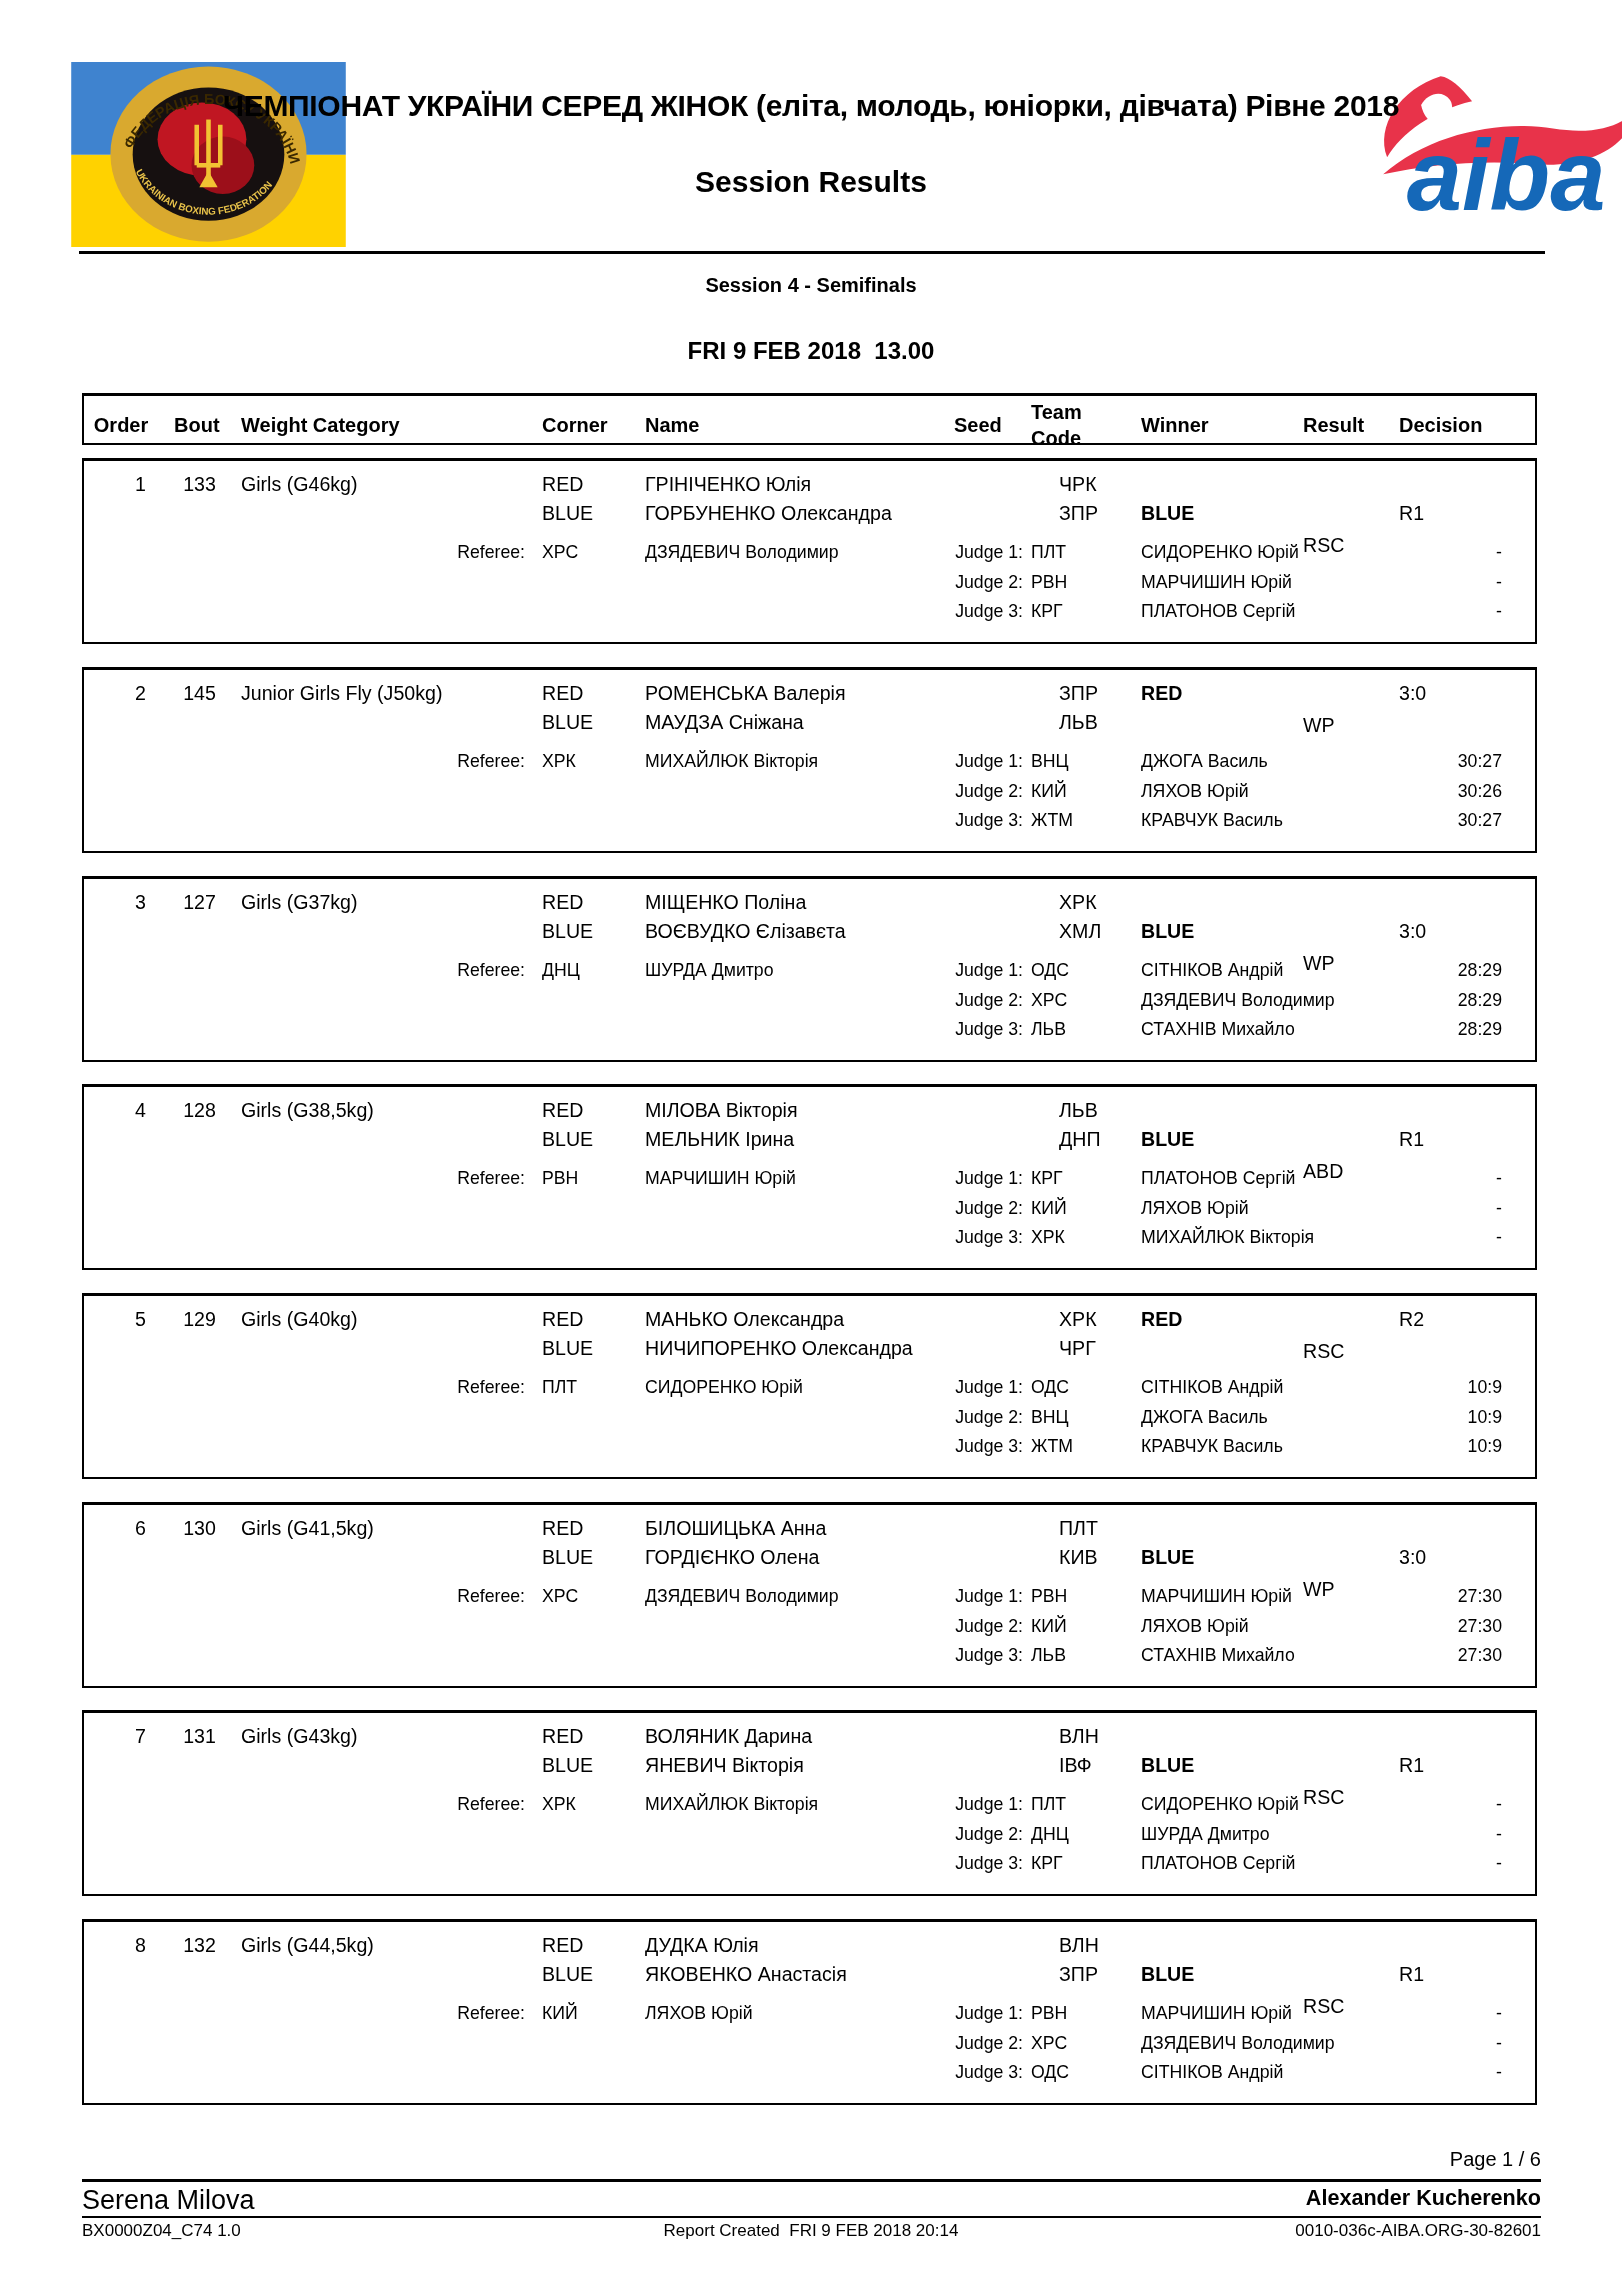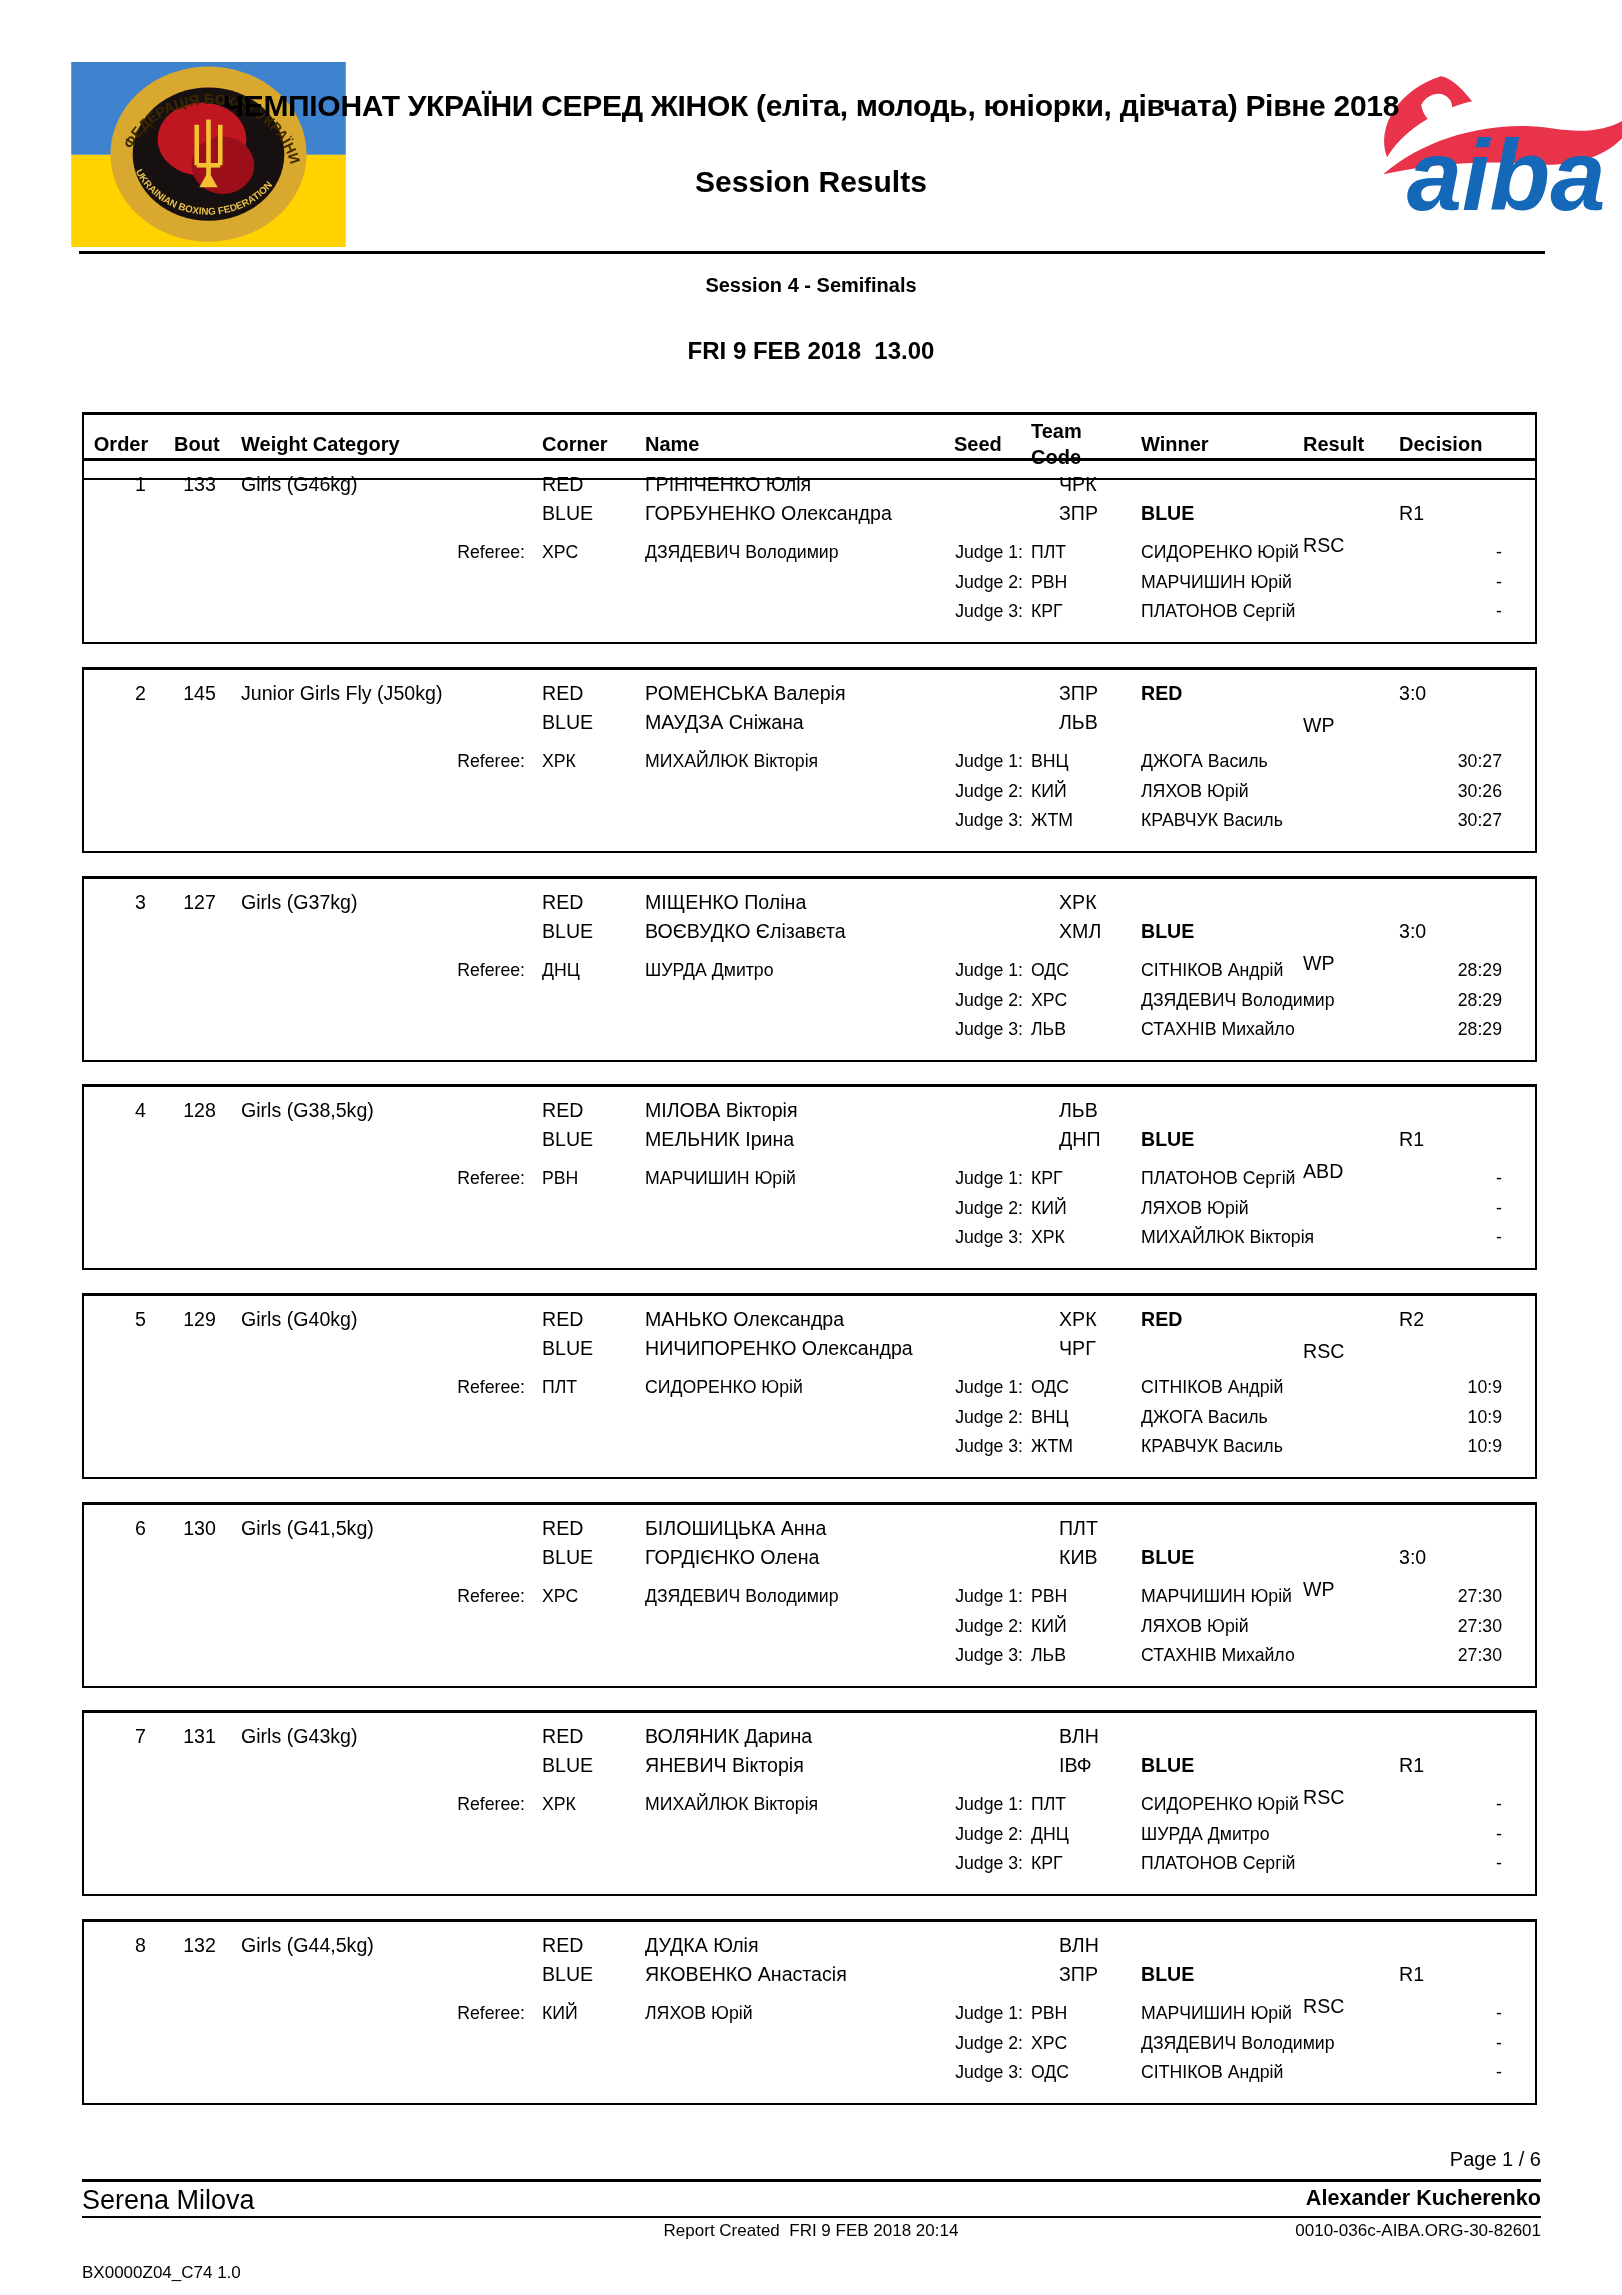--- a/index.html
+++ b/index.html
@@ -12,21 +12,21 @@
   
   .doc-title{left:0;right:0;top:89px;text-align:center;font-size:30px;font-weight:bold;white-space:nowrap;z-index:6;letter-spacing:-0.3px;}
   .doc-subtitle{left:0;right:0;top:165px;text-align:center;font-size:30px;font-weight:bold;z-index:6;}
   .head-rule{left:79px;width:1466px;top:251px;height:3.3px;background:#000;}
   .session-title{left:0;right:0;top:274px;text-align:center;font-size:20px;font-weight:bold;}
   .session-date{left:0;right:0;top:337px;text-align:center;font-size:24px;font-weight:bold;white-space:pre;}
   .logo-left{left:71px;top:62px;width:275px;height:185px;z-index:2;}
   .logo-aiba{left:1344px;top:71px;width:294px;height:157px;z-index:2;}
   
   .thead{
-    left:82px;top:412px;width:1455px;height:68px;
+    left:82px;top:393px;width:1455px;height:52px;
     border:2px solid #000;border-top-width:3.3px;box-sizing:border-box;
   }
   .thead .cell{font-weight:bold;font-size:20px;}
   .cell{position:absolute;white-space:nowrap;}
   .hy{top:18.3px;}
   .hx-order{left:9.8px;}  .hx-bout{left:90px;} .hx-weight{left:157px;}
   .hx-corner{left:458px;} .hx-name{left:561px;} .hx-seed{left:870px;}
   .hx-team1{left:947px;top:5.2px;} .hx-team2{left:947px;top:31px;}
   .hx-winner{left:1057px;} .hx-result{left:1219px;} .hx-dec{left:1315px;}
   
@@ -49,21 +49,21 @@
   .x-jlabel{left:779px;width:160px;text-align:right;}
   .x-jcode{left:947px;}
   .x-jname{left:1057px;}
   .x-score{left:1269px;width:149px;text-align:right;}
   
   .page-num{right:81px;top:2148px;font-size:20px;}
   .foot-rule1{left:82px;width:1459px;top:2179px;height:3.3px;background:#000;}
   .foot-name-l{left:82px;top:2185px;font-size:27px;font-weight:normal;}
   .foot-name-r{right:81px;top:2185px;font-size:21.6px;font-weight:bold;}
   .foot-rule2{left:82px;width:1459px;top:2216px;height:2px;background:#000;}
-  .foot-meta-l{left:82px;top:2221px;font-size:17px;margin-top:42px;}
+  .foot-meta-l{left:82px;top:2221px;font-size:17px;}
   .foot-meta-c{left:0;right:0;top:2221px;text-align:center;font-size:17px;white-space:pre;}
   .foot-meta-r{right:81px;top:2221px;font-size:17px;}
 </style>
 </head>
 <body>
 
 <div class="page">
 
   <div class="abs logo-left">
     <svg width="275" height="185" viewBox="0 0 420 283">

